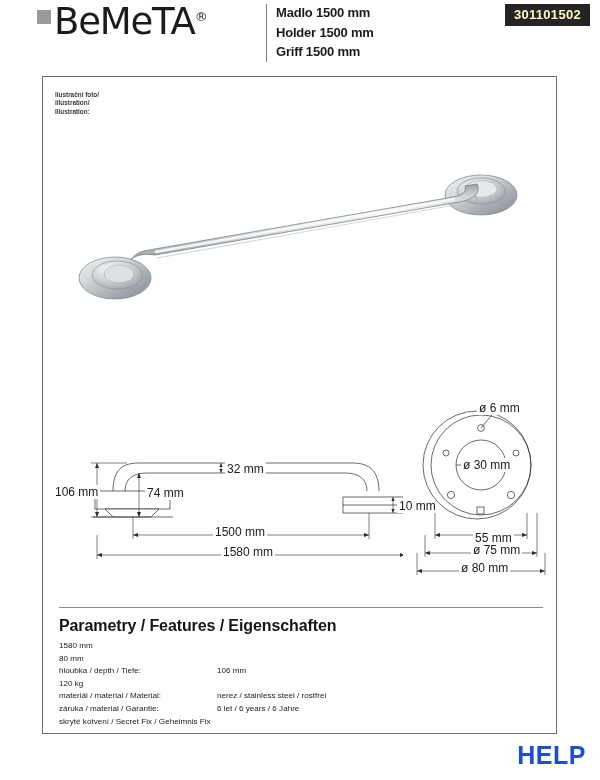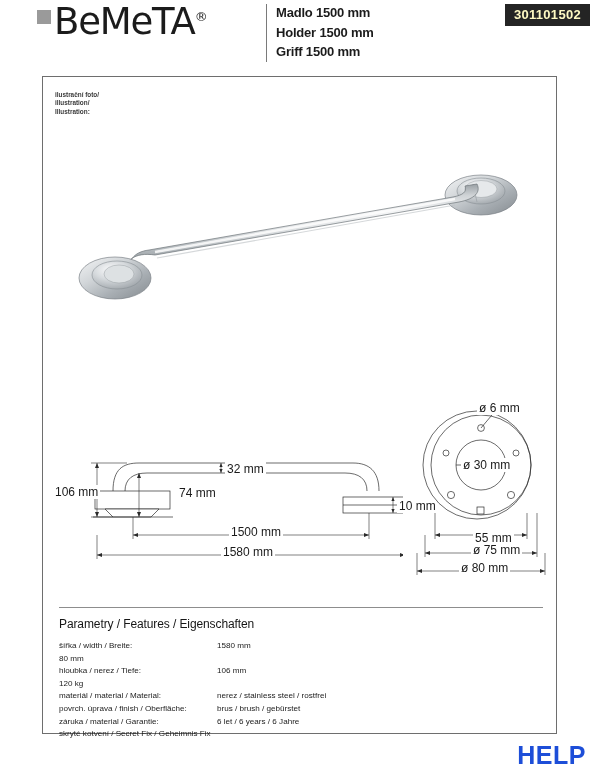--- a/index.html
+++ b/index.html
@@ -57,21 +57,21 @@
   .dim-text {
     position: absolute; font-size: 12px; color: #1a1a1a;
     font-family: "Liberation Sans", sans-serif; white-space: nowrap;
     background: #fff; padding: 0 2px;
   }
 
   
   .param-rule { position: absolute; left: 16px; top: 530px; width: 484px; height: 1px; background: #8d8d8d; }
   .param-title {
     position: absolute; left: 16px; top: 540px;
-    font-size: 12px; font-weight: normal; color: #161616; letter-spacing: -0.1px;
+    font-size: 16px; font-weight: bold; color: #161616; letter-spacing: -0.1px;
   }
   .param-table { position: absolute; left: 16px; top: 563px; width: 480px; }
   .param-row { display: flex; line-height: 12.6px; }
   .param-key { width: 158px; font-size: 8.1px; color: #1c1c1c; white-space: nowrap; }
   .param-val { font-size: 8.1px; color: #1c1c1c; white-space: nowrap; }
 
   
   .footer-help {
     position: absolute; right: 14px; bottom: 10px;
     font-size: 25px; font-weight: bold; color: #1d4ed8; letter-spacing: 0.5px;
@@ -208,23 +208,23 @@
           <line x1="44" y1="110" x2="352" y2="110"></line>
           <line x1="44" y1="90" x2="44" y2="114"></line>
           <line x1="352" y1="60" x2="352" y2="114"></line>
           <path d="M44 110 l5 -2 v4 z" fill="#2b2b2b" stroke="none"></path>
           <path d="M352 110 l-5 -2 v4 z" fill="#2b2b2b" stroke="none"></path>
         </g>
       </svg>
 
       <div class="dim-text" style="left:0px; top:40px;">106 mm</div>
       <div class="dim-text" style="left:172px; top:17px;">32 mm</div>
-      <div class="dim-text" style="left:92px; top:41px;margin-left:32px;">74 mm</div>
+      <div class="dim-text" style="left:92px; top:41px;">74 mm</div>
       <div class="dim-text" style="left:344px; top:54px;">10 mm</div>
-      <div class="dim-text" style="left:176px; top:80px;">1500 mm</div>
+      <div class="dim-text" style="left:160px; top:80px;">1500 mm</div>
       <div class="dim-text" style="left:168px; top:100px;">1580 mm</div>
     </div>
 
     <div class="draw-right">
       <svg width="148" height="185" viewBox="0 0 148 185">
         <g stroke="#2b2b2b" stroke-width="0.7" fill="none">
 
           <circle cx="66" cy="70" r="54"></circle>
 
           <circle cx="70" cy="70" r="50"></circle>
@@ -270,42 +270,37 @@
       <div class="dim-text" style="left:52px; top:136px;margin-left:10px;">55 mm</div>
       <div class="dim-text" style="left:60px; top:148px;text-align:center;">ø 75 mm</div>
       <div class="dim-text" style="left:48px; top:166px;text-align:right;">ø 80 mm</div>
     </div>
 
     <div class="param-rule"></div>
     <div class="param-title">Parametry / Features / Eigenschaften</div>
 
     <div class="param-table">
       <div class="param-row">
-        <div class="param-key">šířka / width / Breite:</div>
         <div class="param-val">1580 mm</div>
       </div>
       <div class="param-row">
         <div class="param-val">80 mm</div>
       </div>
       <div class="param-row">
-        <div class="param-key">hloubka / nerez / Tiefe:</div>
+        <div class="param-key">hloubka / depth / Tiefe:</div>
         <div class="param-val">106 mm</div>
       </div>
       <div class="param-row">
         <div class="param-val">120 kg</div>
       </div>
       <div class="param-row">
         <div class="param-key">materiál / material / Material:</div>
         <div class="param-val">nerez / stainless steel / rostfrei</div>
       </div>
       <div class="param-row">
-        <div class="param-key">povrch. úprava / finish / Oberfläche:</div>
-        <div class="param-val">brus / brush / gebürstet</div>
-      </div>
-      <div class="param-row">
         <div class="param-key">záruka / material / Garantie:</div>
         <div class="param-val">6 let / 6 years / 6 Jahre</div>
       </div>
       <div class="param-row">
         <div class="param-key">skryté kotvení / Secret Fix / Geheimnis Fix</div>
         <div class="param-val"></div>
       </div>
     </div>
 
   </div>

